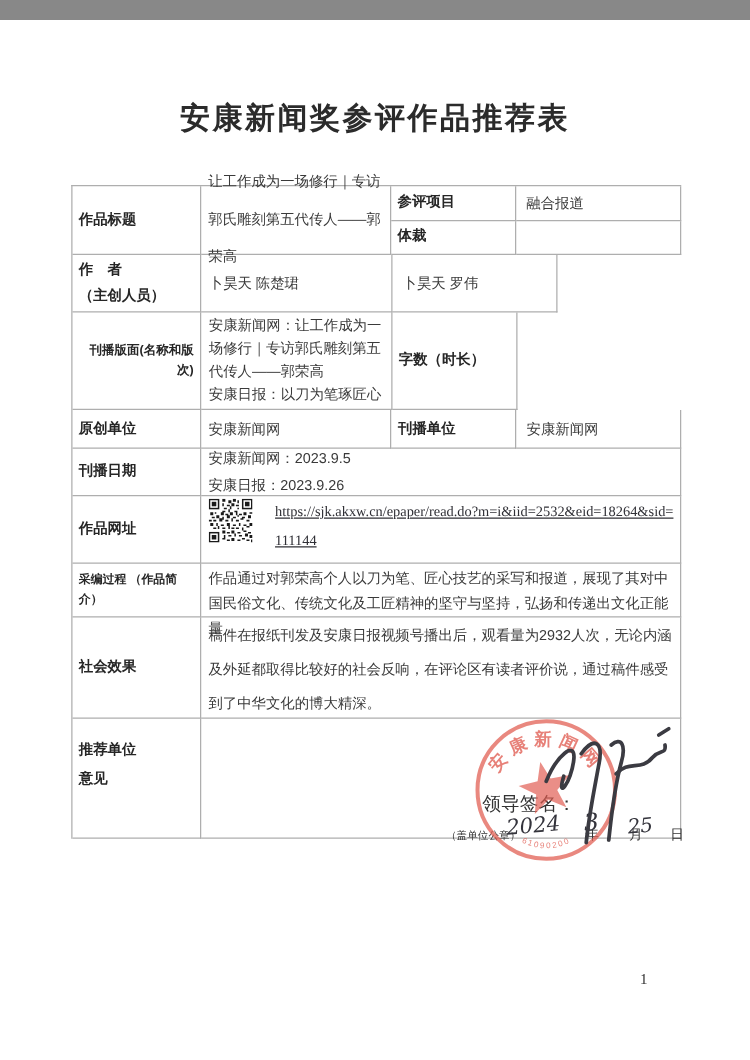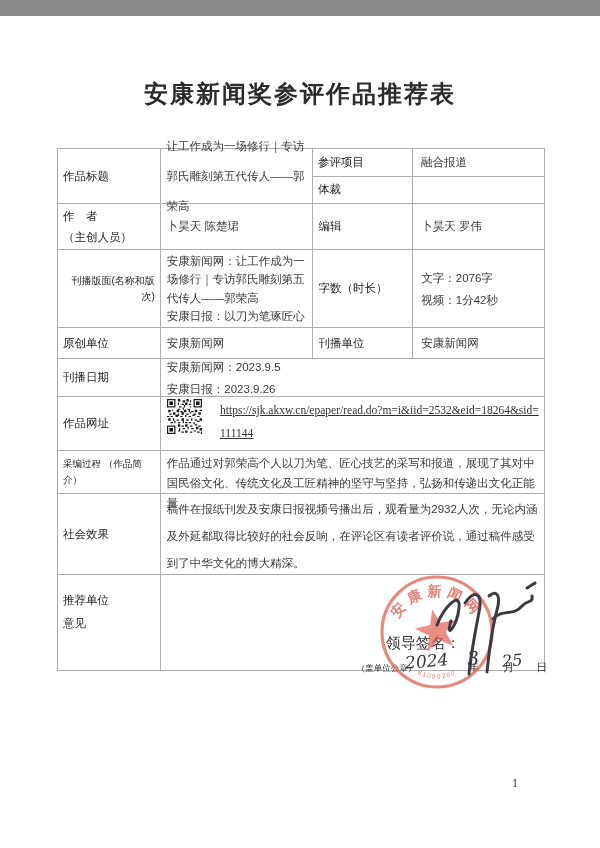--- a/index.html
+++ b/index.html
@@ -22,21 +22,21 @@
   .cell{
     border-right:1px solid #aeaeae;border-bottom:1px solid #aeaeae;
     box-sizing:border-box;padding:2px 5px;display:flex;flex-direction:column;
     justify-content:center;position:relative;
   }
   .w1{width:103px;}
   .w2{width:153px;}
   .w3{width:100px;}
   .w4{width:132px;}
   .wmerge{width:385px;}
-  .lbl{font-weight:normal;color:#262626;line-height:1.8;}
+  .lbl{font-weight:bold;color:#262626;line-height:1.8;}
   .sub34{width:232px;display:flex;flex-direction:column;}
   .subrow{display:flex;flex:1;}
   .sub34 .cell{width:100px;}
   .sub34 .cell:last-child{width:132px;}
   .title-cell{line-height:30px;padding-left:6px;}
   .small-lbl{font-size:10px;line-height:1.6;text-align:right;}
   .tiny-lbl{font-size:9.5px;line-height:1.7;}
   .para{line-height:1.72;padding:3px 6px;}
   .para8{line-height:2.35;padding:2px 6px;}
   .twoline span{display:block;line-height:22px;}
@@ -86,35 +86,30 @@
         </div>
       </div>
     </div>
 
     <div class="row" style="height:46px">
       <div class="cell w1 lbl">
         <span>作　者</span>
         <span>（主创人员）</span>
       </div>
       <div class="cell w2" style="padding-left:6px">卜昊天 陈楚珺</div>
-      <div class="cell w3 lbl">编辑</div>
       <div class="cell w4" style="padding-left:8px">卜昊天 罗伟</div>
     </div>
 
     <div class="row" style="height:78px">
       <div class="cell w1 lbl small-lbl">刊播版面(名称和版次)</div>
       <div class="cell w2 layout-val" style="padding-left:6px">
         <span>安康新闻网：让工作成为一场修行｜专访郭氏雕刻第五代传人——郭荣高</span>
         <span>安康日报：以刀为笔琢匠心</span>
       </div>
       <div class="cell w3 lbl">字数（时长）</div>
-      <div class="cell w4 twoline" style="padding-left:8px">
-        <span>文字：2076字</span>
-        <span>视频：1分42秒</span>
-      </div>
     </div>
 
     <div class="row" style="height:31px">
       <div class="cell w1 lbl">原创单位</div>
       <div class="cell w2" style="padding-left:6px">安康新闻网</div>
       <div class="cell w3 lbl">刊播单位</div>
       <div class="cell w4" style="padding-left:8px">安康新闻网</div>
     </div>
 
     <div class="row" style="height:38px">

